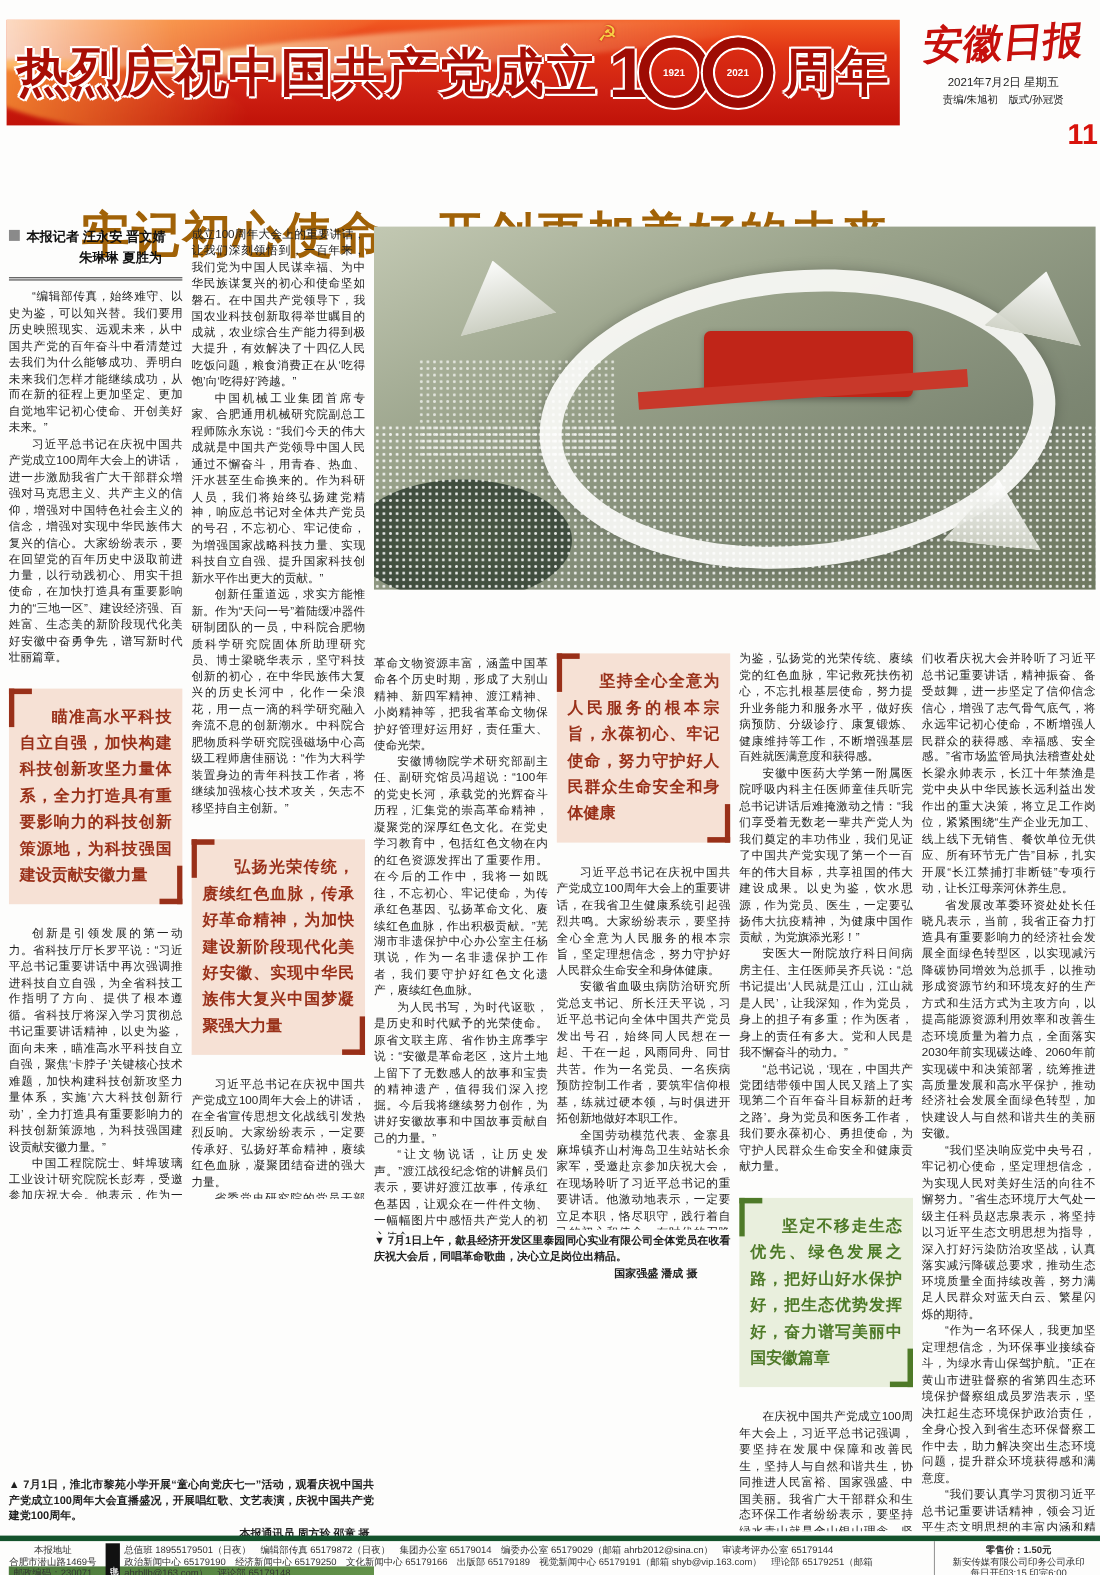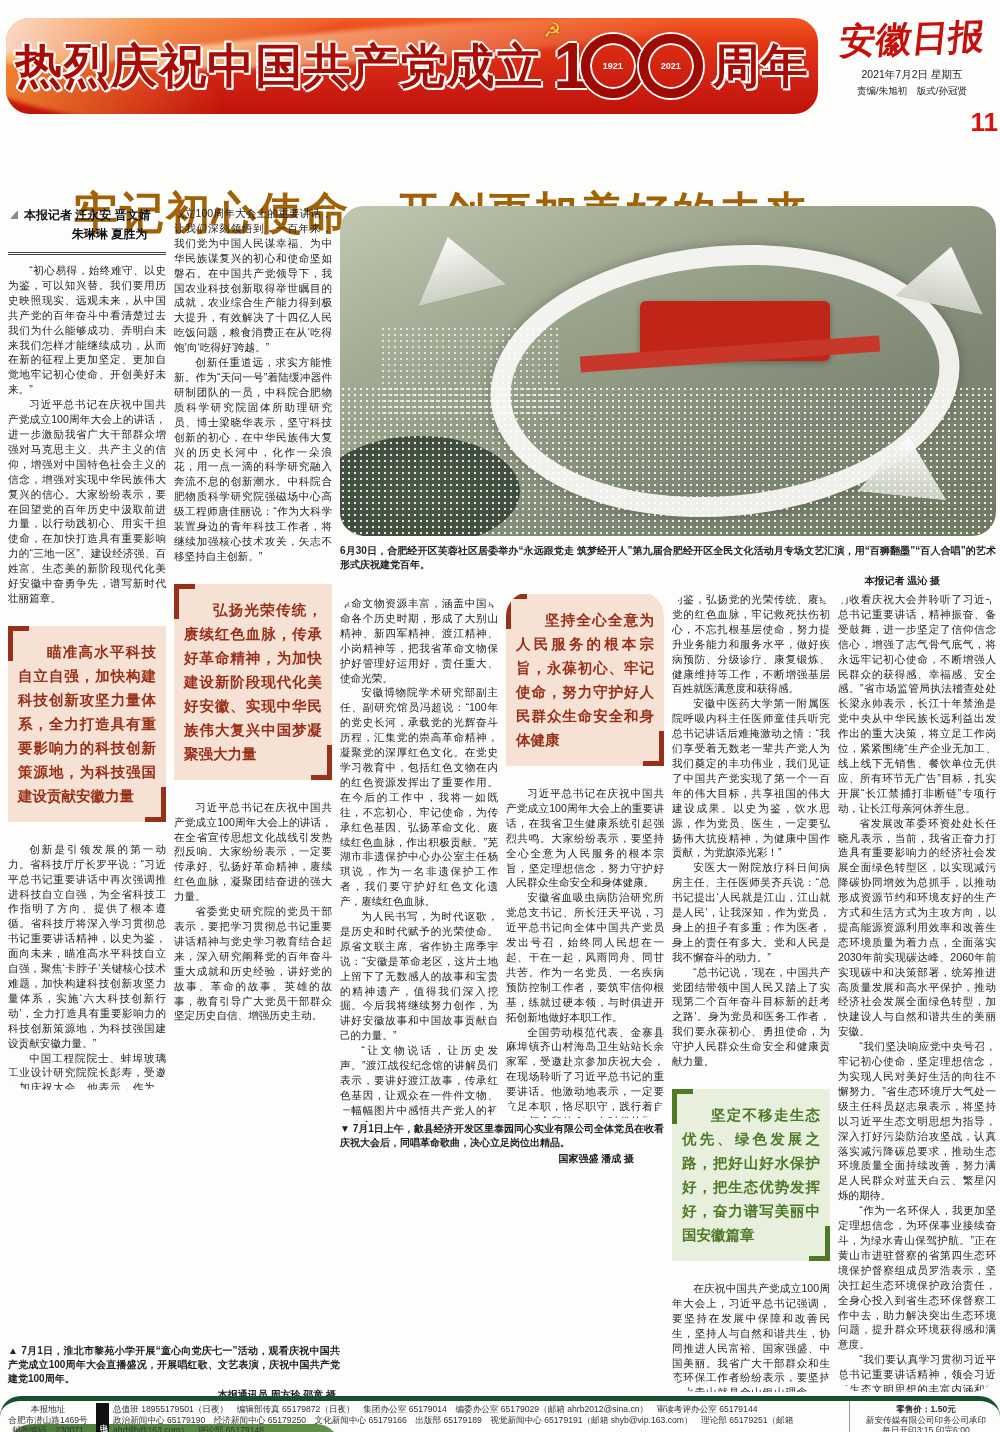--- a/index.html
+++ b/index.html
@@ -1,18 +1,18 @@
 <!DOCTYPE html>
 <html><head>
 <meta charset="utf-8">
 <style>
   html,body{margin:0;padding:0;background:#e9e9e9;}
   #page{position:relative;width:1000px;height:1432px;background:#fdfdfc;margin:0 auto;overflow:hidden;
         font-family:"Liberation Sans","DejaVu Sans",sans-serif;color:#1c1c1c;}
-  .abs{position:absolute;border-radius:24px;}
+  .abs{position:absolute;}
   
   #banner-band{left:6px;top:18px;width:812px;height:96px;background:linear-gradient(180deg,#f25a22 0%,#e03414 30%,#cd1f12 70%,#c01208 100%);overflow:hidden;}
   .flame{position:absolute;border-radius:50%;filter:blur(2px);}
   .f1{left:-60px;top:-30px;width:420px;height:70px;background:linear-gradient(90deg,rgba(255,255,255,.95),rgba(255,210,120,.5),rgba(255,255,255,0));transform:rotate(-6deg);}
   .f2{left:120px;top:8px;width:560px;height:34px;background:linear-gradient(90deg,rgba(255,235,180,.8),rgba(255,255,255,0));transform:rotate(-4deg);}
   .f3{left:-40px;top:40px;width:260px;height:60px;background:linear-gradient(90deg,rgba(255,170,60,.8),rgba(255,255,255,0));transform:rotate(8deg);}
   #slogan-row{position:absolute;left:0;top:0;width:100%;height:100%;display:flex;align-items:center;justify-content:center;gap:6px;}
   .slogan{font-size:47px;font-weight:900;letter-spacing:1px;color:#a80d05;
           text-shadow:-2px 0 0 #fff,2px 0 0 #fff,0 -2px 0 #fff,0 2px 0 #fff,2px 2px 0 #fff,-2px -2px 0 #fff;white-space:nowrap;}
   #centenary-logo{display:flex;align-items:center;position:relative;padding:0 4px;}
@@ -98,52 +98,49 @@
   </div>
 
   <div class="abs" id="headline">牢记初心使命，开创更加美好的未来</div>
 
   <div class="abs col" style="left:8px;top:206px;width:158px;height:884px;">
     <div class="byline">
       <span class="sq"></span><span>本报记者</span>
       <span>汪永安 晋文婧</span>
       <span class="l2">朱琳琳 夏胜为</span>
     </div>
-    <p>“初心易得，始终难守、以史为鉴，可以知兴替。我们要用历史映照现实、远观未来，从中国共产党的百年奋斗中看清楚过去我们为什么能够成功、弄明白未来我们怎样才能继续成功，从而在新的征程上更加坚定、更加自觉地牢记初心使命、开创美好未来。”</p>
+    <p>“编辑部传真，始终难守、以史为鉴，可以知兴替。我们要用历史映照现实、远观未来，从中国共产党的百年奋斗中看清楚过去我们为什么能够成功、弄明白未来我们怎样才能继续成功，从而在新的征程上更加坚定、更加自觉地牢记初心使命、开创美好未来。”</p>
     <p>习近平总书记在庆祝中国共产党成立100周年大会上的讲话，进一步激励我省广大干部群众增强对马克思主义、共产主义的信仰，增强对中国特色社会主义的信念，增强对实现中华民族伟大复兴的信心。大家纷纷表示，要在回望党的百年历史中汲取前进力量，以行动践初心、用实干担使命，在加快打造具有重要影响力的“三地一区”、建设经济强、百姓富、生态美的新阶段现代化美好安徽中奋勇争先，谱写新时代壮丽篇章。</p>
     <div class="qbox red">瞄准高水平科技自立自强，加快构建科技创新攻坚力量体系，全力打造具有重要影响力的科技创新策源地，为科技强国建设贡献安徽力量</div>
     <p>创新是引领发展的第一动力。省科技厅厅长罗平说：“习近平总书记重要讲话中再次强调推进科技自立自强，为全省科技工作指明了方向、提供了根本遵循。省科技厅将深入学习贯彻总书记重要讲话精神，以史为鉴，面向未来，瞄准高水平科技自立自强，聚焦‘卡脖子’关键核心技术难题，加快构建科技创新攻坚力量体系，实施‘六大科技创新行动’，全力打造具有重要影响力的科技创新策源地，为科技强国建设贡献安徽力量。”</p>
     <p>中国工程院院士、蚌埠玻璃工业设计研究院院长彭寿，受邀参加庆祝大会。他表示，作为一名科技工作者，将坚守“中国玻璃”自主创新主阵地，带领团队继续攻坚关键核心技术，为实现高水平科技自立自强、建设科技强国贡献更大力量。</p>
 
   </div>
 
   <div class="abs col" style="left:174px;top:206px;width:158px;height:884px;">
     <p style="text-indent:0;">成立100周年大会上的重要讲话，让我们深刻领悟到，一百年来，我们党为中国人民谋幸福、为中华民族谋复兴的初心和使命坚如磐石。在中国共产党领导下，我国农业科技创新取得举世瞩目的成就，农业综合生产能力得到极大提升，有效解决了十四亿人民吃饭问题，粮食消费正在从‘吃得饱’向‘吃得好’跨越。”</p>
+    <p>中国机械工业集团首席专家、合肥通用机械研究院副总工程师陈永东说：“我们今天的伟大成就是中国共产党领导中国人民通过不懈奋斗，用青春、热血、汗水甚至生命换来的。作为科研人员，我们将始终弘扬建党精神，响应总书记对全体共产党员的号召，不忘初心、牢记使命，为增强国家战略科技力量、实现科技自立自强、提升国家科技创新水平作出更大的贡献。”</p>
     <p>创新任重道远，求实方能惟新。作为“天问一号”着陆缓冲器件研制团队的一员，中科院合肥物质科学研究院固体所助理研究员、博士梁晓华表示，坚守科技创新的初心，在中华民族伟大复兴的历史长河中，化作一朵浪花，用一点一滴的科学研究融入奔流不息的创新潮水。中科院合肥物质科学研究院强磁场中心高级工程师唐佳丽说：“作为大科学装置身边的青年科技工作者，将继续加强核心技术攻关，矢志不移坚持自主创新。”</p>
     <div class="qbox red">弘扬光荣传统，赓续红色血脉，传承好革命精神，为加快建设新阶段现代化美好安徽、实现中华民族伟大复兴中国梦凝聚强大力量</div>
     <p>习近平总书记在庆祝中国共产党成立100周年大会上的讲话，在全省宣传思想文化战线引发热烈反响。大家纷纷表示，一定要传承好、弘扬好革命精神，赓续红色血脉，凝聚团结奋进的强大力量。</p>
     <p>省委党史研究院的党员干部表示，要把学习贯彻总书记重要讲话精神与党史学习教育结合起来，深入研究阐释党的百年奋斗重大成就和历史经验，讲好党的故事、革命的故事、英雄的故事，教育引导广大党员干部群众坚定历史自信、增强历史主动。</p>
 
   </div>
 
   <div class="abs photo" id="main-photo" style="left:340px;top:206px;width:656px;height:330px;">
     <div id="pond"></div>
     <div id="ring-canopy"></div>
     <div id="stage"></div>
     <div id="runway"></div>
     <div class="canopy" style="left:70px;top:30px;transform:rotate(-14deg);"></div>
     <div class="canopy" style="left:560px;top:40px;transform:rotate(12deg);"></div>
     <div class="canopy" style="left:520px;top:230px;transform:rotate(6deg);"></div>
     <div class="crowd" id="crowd-a"></div>
     <div class="crowd" id="crowd-b"></div>
   </div>
-  <div class="abs caption" style="left:340px;top:544px;width:656px;height:44px;">
-    <span>6月30日，合肥经开区芙蓉社区居委举办“永远跟党走 筑梦经开人”第九届合肥经开区全民文化活动月专场文艺汇演，用“百狮翻墨”“百人合唱”的艺术形式庆祝建党百年。</span>
-    <span class="credit">本报记者 温沁 摄</span>
-  </div>
 
   <div class="abs col" style="left:340px;top:596px;width:158px;height:526px;">
     <p style="text-indent:0;">革命文物资源丰富，涵盖中国革命各个历史时期，形成了大别山精神、新四军精神、渡江精神、小岗精神等，把我省革命文物保护好管理好运用好，责任重大、使命光荣。</p>
     <p>安徽博物院学术研究部副主任、副研究馆员冯超说：“100年的党史长河，承载党的光辉奋斗历程，汇集党的崇高革命精神，凝聚党的深厚红色文化。在党史学习教育中，包括红色文物在内的红色资源发挥出了重要作用。在今后的工作中，我将一如既往，不忘初心、牢记使命，为传承红色基因、弘扬革命文化、赓续红色血脉，作出积极贡献。”芜湖市非遗保护中心办公室主任杨琪说，作为一名非遗保护工作者，我们要守护好红色文化遗产，赓续红色血脉。</p>
     <p>为人民书写，为时代讴歌，是历史和时代赋予的光荣使命。原省文联主席、省作协主席季宇说：“安徽是革命老区，这片土地上留下了无数感人的故事和宝贵的精神遗产，值得我们深入挖掘。今后我将继续努力创作，为讲好安徽故事和中国故事贡献自己的力量。”</p>
     <p>“让文物说话，让历史发声。”渡江战役纪念馆的讲解员们表示，要讲好渡江故事，传承红色基因，让观众在一件件文物、一幅幅图片中感悟共产党人的初心使命。</p>
 
   </div>
 
   <div class="abs col" style="left:506px;top:592px;width:158px;height:526px;">

